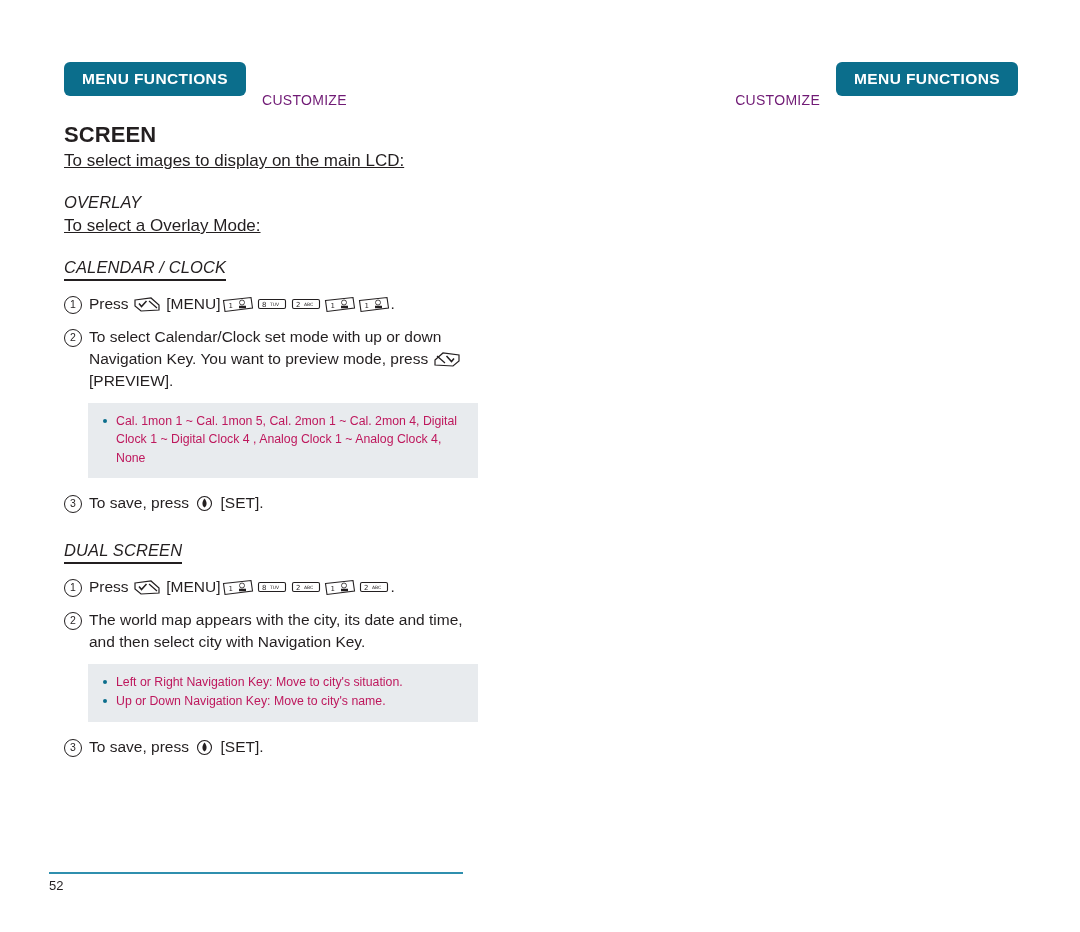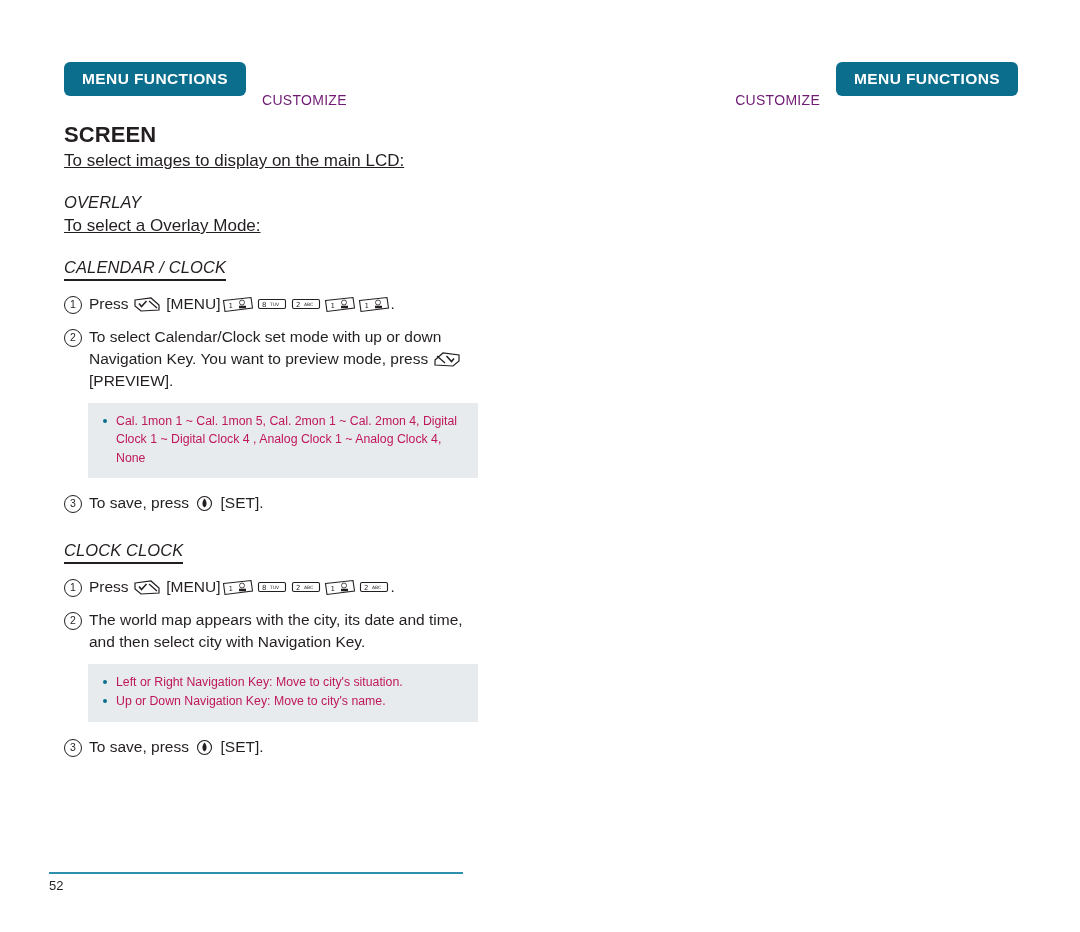--- a/index.html
+++ b/index.html
@@ -201,21 +201,21 @@
           <svg class="kico setkey" viewBox="0 0 34 34">
             <circle cx="17" cy="17" r="14" fill="none" stroke="#231f20" stroke-width="2.2"></circle>
             <path d="M17 7 C23 14 22 22 17 25 C12 22 11 14 17 7 Z" fill="#231f20"></path>
           </svg>
           <span>[SET].</span>
         </div>
       </div>
 
       <div class="gap-md"></div>
 
-      <h3 class="sub u">CLOCK CLOCK</h3>
+      <h3 class="sub u">DUAL SCREEN</h3>
 
       <div class="gap-sm"></div>
 
       
       <div class="step">
         <div class="step-num">
           <span class="circ">1</span>
         </div>
         <div class="step-body">
           <span>Press</span>

